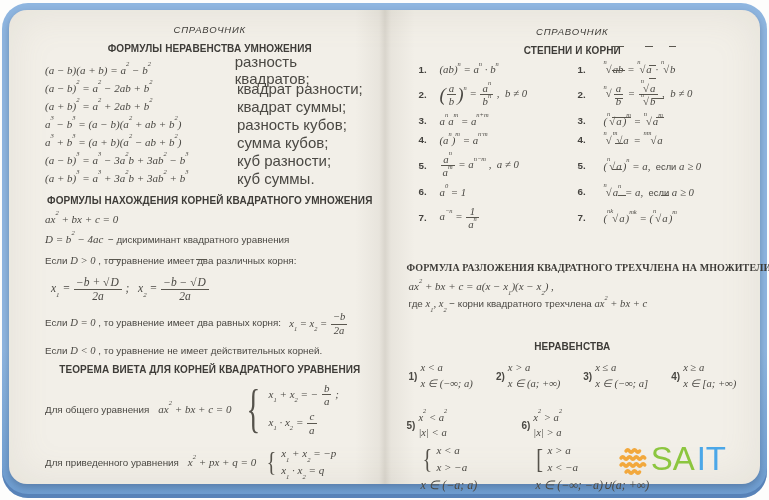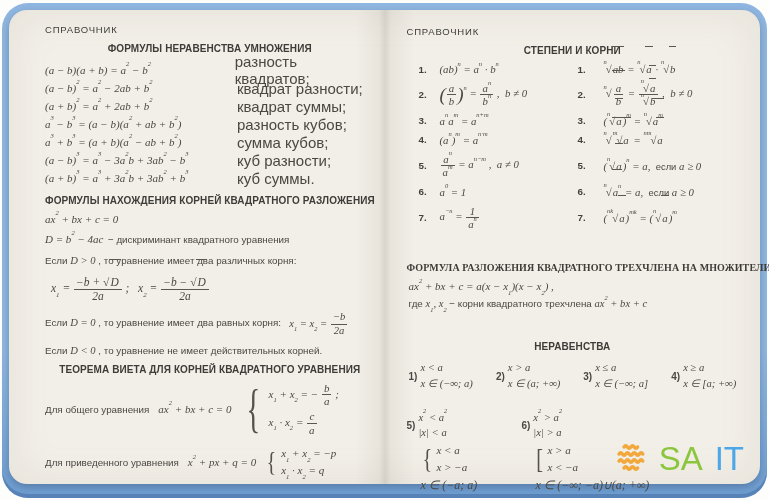--- a/index.html
+++ b/index.html
@@ -10,21 +10,21 @@
          box-shadow:inset 0 -4px 0 rgba(70,110,165,.55);}
   .paper{position:absolute;left:9px;top:10px;right:9px;bottom:16px;border-radius:18px;
          background:var(--paper,#f2efe8);
          box-shadow:0 3px 7px rgba(50,75,110,.4), inset 0 0 40px rgba(150,140,120,.14);}
   .fold{position:absolute;left:50%;top:0;bottom:0;width:60px;transform:translateX(-50%);
         background:linear-gradient(90deg,rgba(115,105,88,0) 0%,rgba(115,105,88,.08) 40%,rgba(95,86,70,.17) 50%,rgba(115,105,88,.08) 60%,rgba(115,105,88,0) 100%);}
   .page{position:absolute;top:0;height:100%;width:50%;color:var(--text,#4a4843);box-sizing:border-box;}
   .page.left{left:0;padding:14px 10px 0 36px;}
   .page.right{right:0;padding:16px 22px 0 22px;}
 
-  .phdr{font-size:9.5px;letter-spacing:.8px;margin-bottom:0;color:var(--heading,#45433f);}
+  .phdr{text-align:center;font-size:9.5px;letter-spacing:.8px;margin-bottom:0;color:var(--heading,#45433f);font-style:italic;}
   .stitle{text-align:center;font-weight:bold;font-size:10px;letter-spacing:.1px;white-space:nowrap;
           color:var(--heading,#3e3c38);margin:8px 0 7px 0;}
 
   .m{font-family:"Liberation Serif",serif;font-style:italic;font-size:11px;}
   .t{font-family:"Liberation Sans",sans-serif;font-style:normal;font-size:9.8px;}
   .t .m{font-size:10.6px;}
   sup,sub{font-size:.6em;line-height:0;position:relative;font-style:inherit;}
   sup{top:-.45em;} sub{bottom:-.18em;}
 
   .mrow{display:flex;align-items:center;height:18px;}
@@ -65,21 +65,21 @@
 
   .iqrow{display:flex;gap:23px;margin:10px 0 0 2px;}
   .iq{display:flex;align-items:center;}
   .inum{font-size:10px;font-weight:bold;margin-right:3px;}
   .ilines{display:inline-flex;flex-direction:column;gap:3px;}
   .ilines>span{line-height:1.15;font-size:10.6px;}
   .iqbig{margin-top:22px;display:flex;gap:44px;}
   .isys{margin:4px 0 3px 14px;}
   .ires{margin-left:14px;font-size:12px;}
 
-  .logo{position:absolute;right:16px;bottom:6px;display:flex;align-items:flex-start;gap:12px;}
+  .logo{position:absolute;right:34px;bottom:6px;display:flex;align-items:flex-end;gap:2px;}
   .logo .sa{font-size:33px;color:var(--logo-green,#8CC63F);letter-spacing:0px;}
   .logo .it{font-size:33px;color:var(--logo-blue,#4BA7E8);letter-spacing:0px;}
 </style>
 </head>
 <body>
 
 <div class="scene">
   <div class="cover"></div>
   <div class="paper">
     <div class="fold"></div>
@@ -112,21 +112,21 @@
         <div class="mrow">
             <span class="m mf">(a − b)<sup>3</sup> = a<sup>3</sup> − 3a<sup>2</sup>b + 3ab<sup>2</sup> − b<sup>3</sup></span>
             <span class="md">куб разности;</span>
           </div>
         <div class="mrow">
             <span class="m mf">(a + b)<sup>3</sup> = a<sup>3</sup> + 3a<sup>2</sup>b + 3ab<sup>2</sup> + b<sup>3</sup></span>
             <span class="md">куб суммы.</span>
           </div>
       </div>
 
-      <div class="stitle">ФОРМУЛЫ НАХОЖДЕНИЯ КОРНЕЙ КВАДРАТНОГО РАЗЛОЖЕНИЯ</div>
+      <div class="stitle">ФОРМУЛЫ НАХОЖДЕНИЯ КОРНЕЙ КВАДРАТНОГО УМНОЖЕНИЯ</div>
       <div class="m fline">ax<sup>2</sup> + bx + c = 0</div>
       <div class="fline">
         <span class="m">D = b<sup>2</sup> − 4ac</span>
         <span class="t">− дискриминант квадратного уравнения</span>
       </div>
       <div class="t tline">Если <span class="m">D &gt; 0</span> , то уравнение имеет два различных корня:</div>
       <div class="m rootsline">x<sub>1</sub> = <span class="fr"><span class="fn">−b + <span class="sq">√<span class="ov">D</span></span></span><span class="fd">2a</span></span> ; &nbsp;&nbsp;x<sub>2</sub> = <span class="fr"><span class="fn">−b − <span class="sq">√<span class="ov">D</span></span></span><span class="fd">2a</span></span></div>
       <div class="t tline">Если <span class="m">D = 0</span> , то уравнение имеет два равных корня: &nbsp; <span class="m">x<sub>1</sub> = x<sub>2</sub> = <span class="fr"><span class="fn">−b</span><span class="fd">2a</span></span></span></div>
       <div class="t tline">Если <span class="m">D &lt; 0</span> , то уравнение не имеет действительных корней.</div>
 

